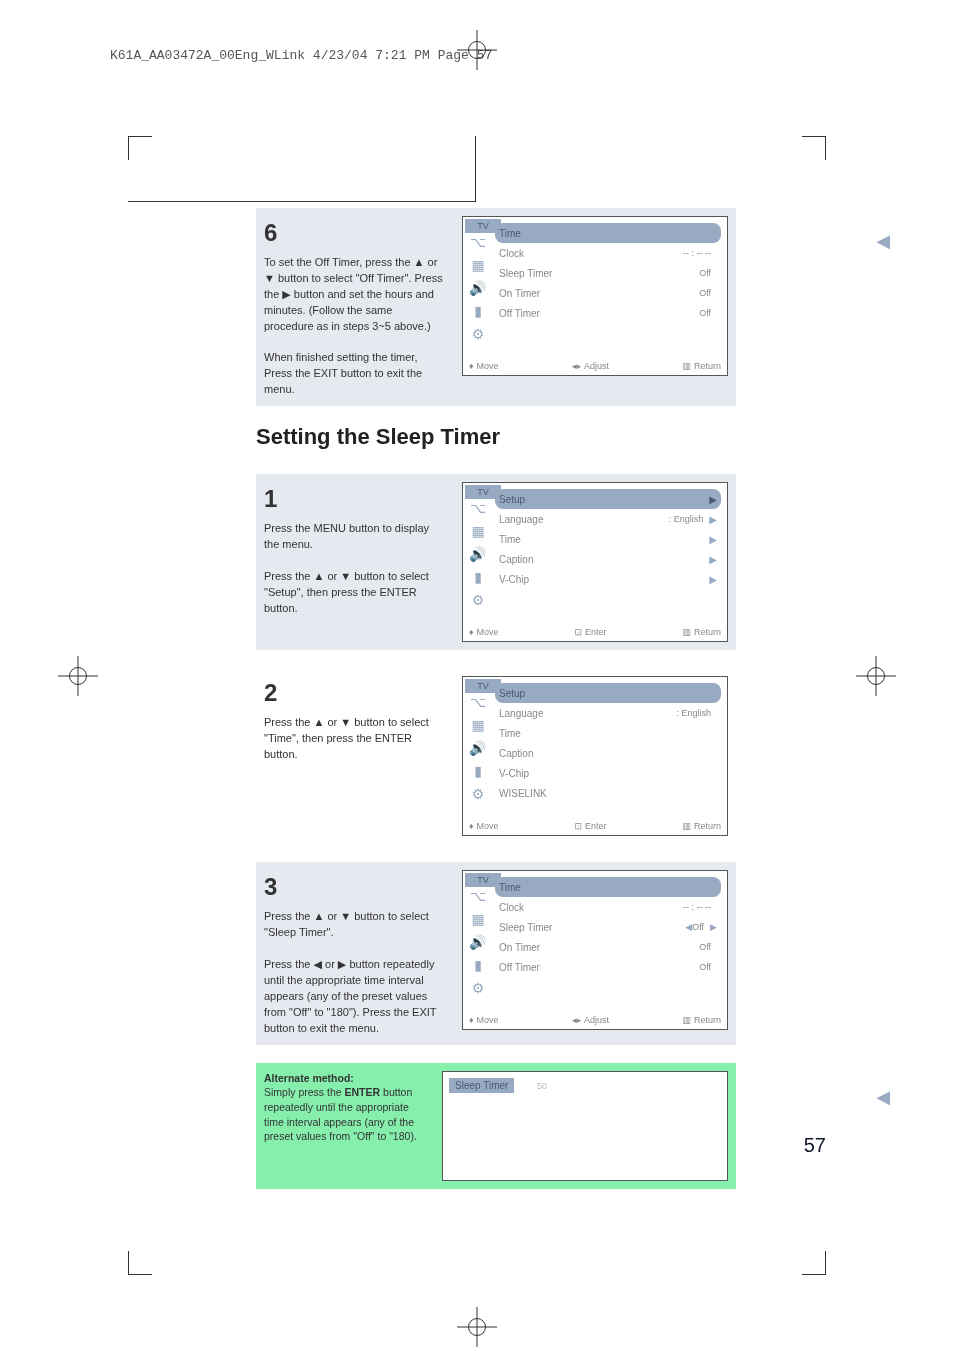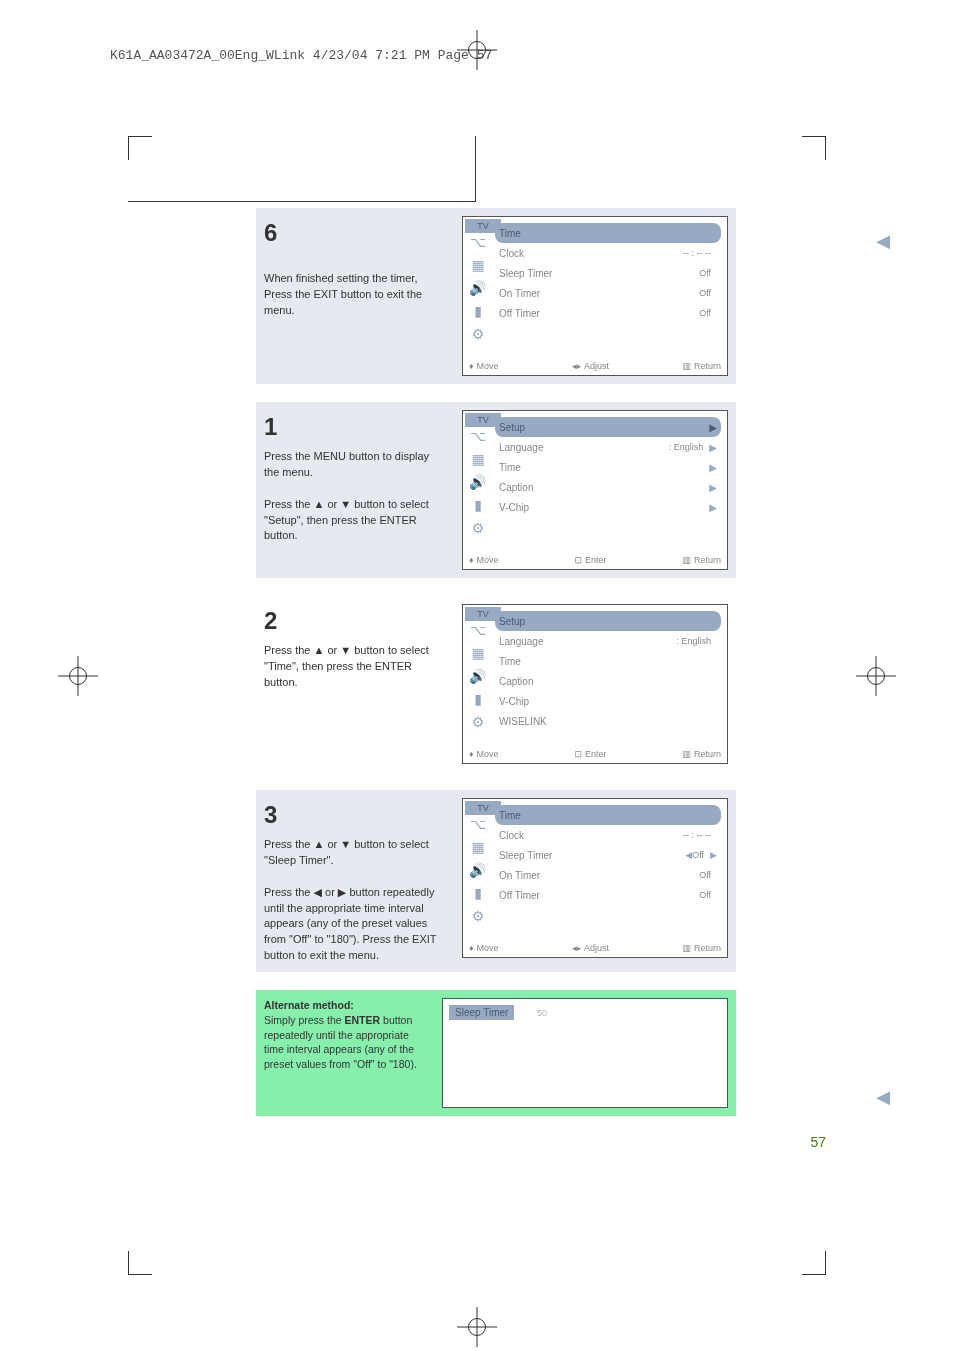--- a/index.html
+++ b/index.html
@@ -202,22 +202,22 @@
       background: #98aac1;
       color: #4a5a70;
       display: inline-block;
       padding: 2px 6px;
       font-size: 10px;
     }
     .page-num {
       position: absolute;
       right: 128px;
       top: 1134px;
-      font-size: 14px;
-      color: #4d7c0f;
+      font-size: 20px;
+      color: #0f172a;
     }
     .tri { font-size: 9px; }
   </style>
 </head>
 <body>
 
 <div class="prepress-header">K61A_AA03472A_00Eng_WLink  4/23/04  7:21 PM  Page 57</div>
 
 <div class="reg-top">
     <div class="reg-mark">
@@ -249,20 +249,21 @@
 
 <div class="page-area">
   <div class="side-arrow a1">◀</div>
   <div class="side-arrow a2">◀</div>
 
   <div class="content">
 
     <div class="step-block tinted">
       <div class="step-text">
         <div class="step-num">6</div>
+        <p>To set the Off Timer, press the ▲ or ▼ button to select "Off Timer". Press the ▶ button and set the hours and minutes. (Follow the same procedure as in steps 3~5 above.)</p>
         <br>
         <p>When finished setting the timer, Press the EXIT button to exit the menu.</p>
       </div>
       <div class="osd">
         <div class="osd-tv">TV</div>
         <div class="osd-icons">
           <div class="icon">⌥</div>
           <div class="icon">▦</div>
           <div class="icon">🔊</div>
           <div class="icon">▮</div>
@@ -299,20 +300,21 @@
               <span>Adjust</span>
             </span>
           <span>
               <span>▥</span> 
               <span>Return</span>
             </span>
         </div>
       </div>
     </div>
 
+    <h2 class="section-title">Setting the Sleep Timer</h2>
 
     <div class="step-block tinted">
       <div class="step-text">
         <div class="step-num">1</div>
         <p><span>Press the </span><b>MENU</b><span> button to display the menu.</span></p>
         <br>
         <p><span>Press the ▲ or ▼ button to select "Setup", then press the </span><b>ENTER</b><span> button.</span></p>
       </div>
       <div class="osd">
         <div class="osd-tv">TV</div>

